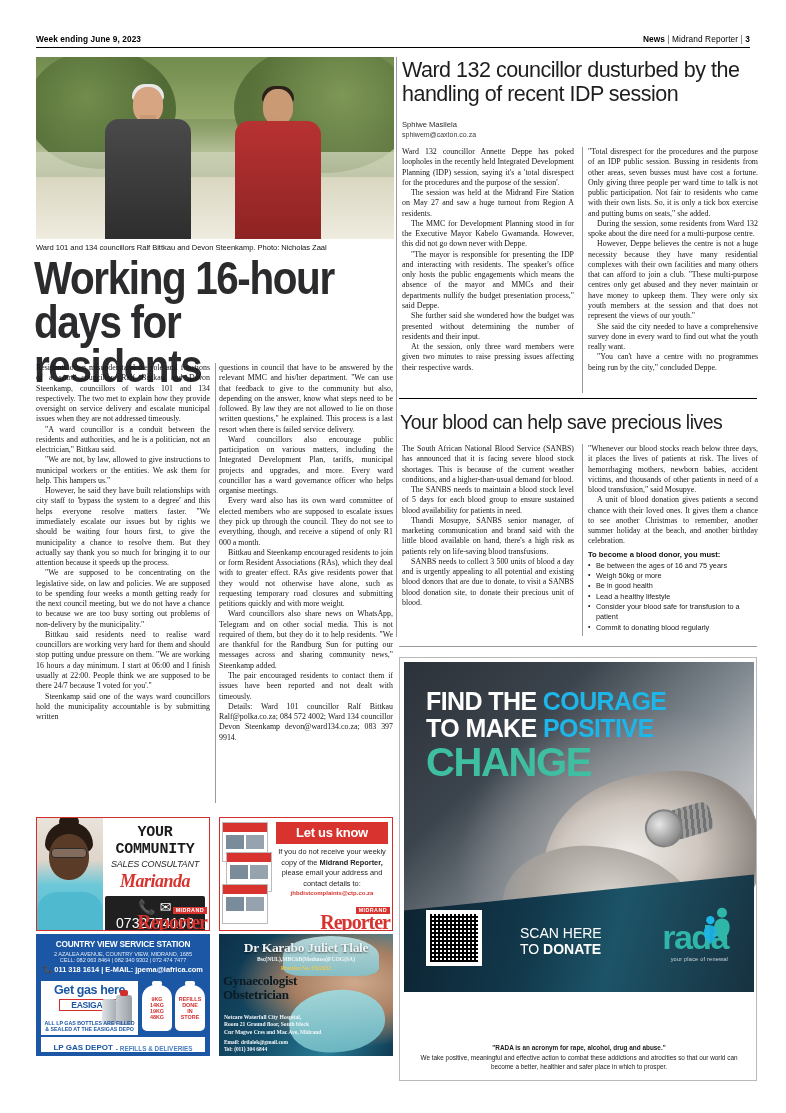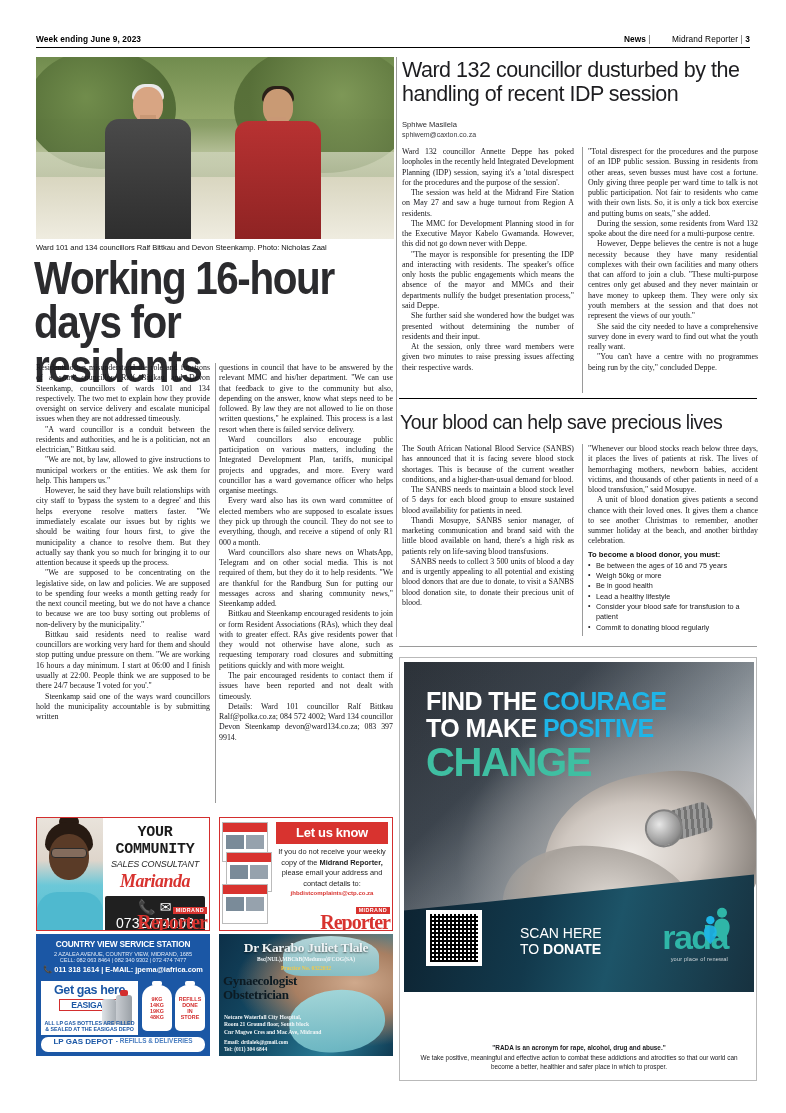--- a/index.html
+++ b/index.html
@@ -15,21 +15,21 @@
   .masthead {
     position: absolute; left: 36px; top: 26px; width: 714px; height: 22px;
     border-bottom: 1.6px solid #000;
     display: flex; align-items: flex-end; justify-content: space-between;
     font-family: "Liberation Sans", sans-serif;
     font-weight: bold; font-size: 8.3px; letter-spacing: .1px;
     padding-bottom: 3px; color: #000;
   }
   .masthead .right { font-weight: bold; }
   .masthead .right .sep { font-weight: normal; color: #555; }
-  .masthead .right .pub { font-weight: normal; margin-left: 19px; }
+  .masthead .right .pub { font-weight: normal; }
 
   
   .vrule { position: absolute; width: 1px; background: #9a9a9a; }
   .hrule { position: absolute; height: 1px; background: #000; }
 
   
   .photo {
     position: absolute; left: 36px; top: 57px; width: 358px; height: 182px;
     overflow: hidden;
     background: linear-gradient(180deg,#5e7a42 0%,#6d8a4d 18%,#8b9f68 38%,#c9cfae 60%,#e8e4d2 100%);
@@ -243,21 +243,21 @@
   .gas-left .t{font-family:"Liberation Sans",sans-serif;font-weight:bold;font-size:12.5px;color:#1b57a5;text-align:center;margin-top:2px;letter-spacing:-.4px;}
   .easigas{margin:2px auto 0;width:62px;border:1.6px solid #d32e2e;text-align:center;font-family:"Liberation Sans",sans-serif;font-weight:bold;font-size:8.6px;color:#1b57a5;letter-spacing:-.3px;background:#fff;}
   .gas-left .note{position:absolute;left:2px;right:2px;bottom:2px;text-align:center;font-family:"Liberation Sans",sans-serif;font-weight:bold;font-size:5.3px;color:#1b57a5;line-height:1.25;}
   .cyl{position:absolute;right:6px;top:14px;width:16px;height:30px;background:linear-gradient(90deg,#c9cdd2,#9aa0a6);border-radius:3px 3px 2px 2px;}
   .cyl::before{content:"";position:absolute;left:4px;top:-5px;width:8px;height:6px;background:#d32e2e;border-radius:2px;}
   .cyl2{position:absolute;right:22px;top:18px;width:14px;height:26px;background:linear-gradient(90deg,#dfe3e7,#a8aeb4);border-radius:3px;}
   .gas-right{flex:1;display:flex;gap:3px;align-items:center;justify-content:center;}
   .bottle{width:30px;height:46px;background:#fff;border-radius:13px 13px 5px 5px;position:relative;display:flex;align-items:center;justify-content:center;}
   .bottle::before{content:"";position:absolute;left:10px;top:-4px;width:10px;height:5px;background:#fff;border-radius:2px;}
   .bottle span{font-family:"Liberation Sans",sans-serif;font-weight:bold;font-size:5.4px;color:#d32e2e;text-align:center;line-height:1.12;}
-  .gas-foot{position:absolute;left:4px;right:4px;bottom:3px;height:15px;background:#fff;display:flex;align-items:flex-start;justify-content:center;border-radius:7px;}
+  .gas-foot{position:absolute;left:4px;right:4px;bottom:3px;height:15px;background:#fff;display:flex;align-items:flex-end;justify-content:center;}
   .gas-foot .a{font-family:"Liberation Sans",sans-serif;font-weight:bold;font-size:8px;color:#1b57a5;}
   .gas-foot .b{font-family:"Liberation Sans",sans-serif;font-weight:bold;font-size:6.4px;color:#4a7ec0;margin-left:3px;}
 
   #ad-doctor { left: 219px; top: 934px; width: 174px; height: 122px; background:#0b2a3c; overflow:hidden;}
   .doc-bg{position:absolute;inset:0;background:
      radial-gradient(ellipse at 78% 40%, #cfa98c 0%, #a87f62 32%, rgba(20,50,70,0) 62%),
      linear-gradient(120deg,#0d3048 0%,#15506b 45%,#2a7c96 72%,#0f3a52 100%);}
   .mask{position:absolute;right:8px;bottom:4px;width:96px;height:62px;border-radius:50% 50% 46% 46%;
      background:linear-gradient(180deg,#9fd8dd,#6fb9c4);transform:rotate(-6deg);opacity:.95;}
   .cap{position:absolute;right:14px;top:2px;width:96px;height:40px;border-radius:50% 50% 20% 20%;
@@ -319,22 +319,22 @@
       <p>"We are not, by law, allowed to give instructions to municipal workers or the entities. We ask them for help. This hampers us."</p>
       <p>However, he said they have built relationships with city staff to 'bypass the system to a degree' and this helps everyone resolve matters faster. "We immediately escalate our issues but by rights we should be waiting four hours first, to give the municipality a chance to resolve them. But they actually say thank you so much for bringing it to our attention because it speeds up the process.</p>
       <p>"We are supposed to be concentrating on the legislative side, on law and policies. We are supposed to be spending four weeks a month getting ready for the next council meeting, but we do not have a chance to because we are too busy sorting out problems of non-delivery by the municipality."</p>
       <p>Bittkau said residents need to realise ward councillors are working very hard for them and should stop putting undue pressure on them. "We are working 16 hours a day minimum. I start at 06:00 and I finish usually at 22:00. People think we are supposed to be there 24/7 because 'I voted for you'."</p>
       <p>Steenkamp said one of the ways ward councillors hold the municipality accountable is by submitting written</p>
     </div>
   <div class="body-col" id="main-col-2">
       <p class="first">questions in council that have to be answered by the relevant MMC and his/her department. "We can use that feedback to give to the community but also, depending on the answer, know what steps need to be followed. By law they are not allowed to lie on those written questions," he explained. This process is a last resort when there is failed service delivery.</p>
       <p>Ward councillors also encourage public participation on various matters, including the Integrated Development Plan, tariffs, municipal projects and upgrades, and more. Every ward councillor has a ward governance officer who helps organise meetings.</p>
       <p>Every ward also has its own ward committee of elected members who are supposed to escalate issues they pick up through the council. They do not see to everything, though, and receive a stipend of only R1 000 a month.</p>
+      <p>Bittkau and Steenkamp encouraged residents to join or form Resident Associations (RAs), which they deal with to greater effect. RAs give residents power that they would not otherwise have alone, such as requesting temporary road closures and submitting petitions quickly and with more weight.</p>
       <p>Ward councillors also share news on WhatsApp, Telegram and on other social media. This is not required of them, but they do it to help residents. "We are thankful for the Randburg Sun for putting our messages across and sharing community news," Steenkamp added.</p>
-      <p>Bittkau and Steenkamp encouraged residents to join or form Resident Associations (RAs), which they deal with to greater effect. RAs give residents power that they would not otherwise have alone, such as requesting temporary road closures and submitting petitions quickly and with more weight.</p>
       <p>The pair encouraged residents to contact them if issues have been reported and not dealt with timeously.</p>
       <p>Details: Ward 101 councillor Ralf Bittkau Ralf@polka.co.za; 084 572 4002; Ward 134 councillor Devon Steenkamp devon@ward134.co.za; 083 397 9914.</p>
     </div>
 
   <div class="r-headline">Ward 132 councillor dusturbed by the handling of recent IDP session</div>
   <div class="byline">
     <div>Sphiwe Masilela</div>
     <div class="mail">sphiwem@caxton.co.za</div>
   </div>
   <div class="body-col" id="idp-col-1">

